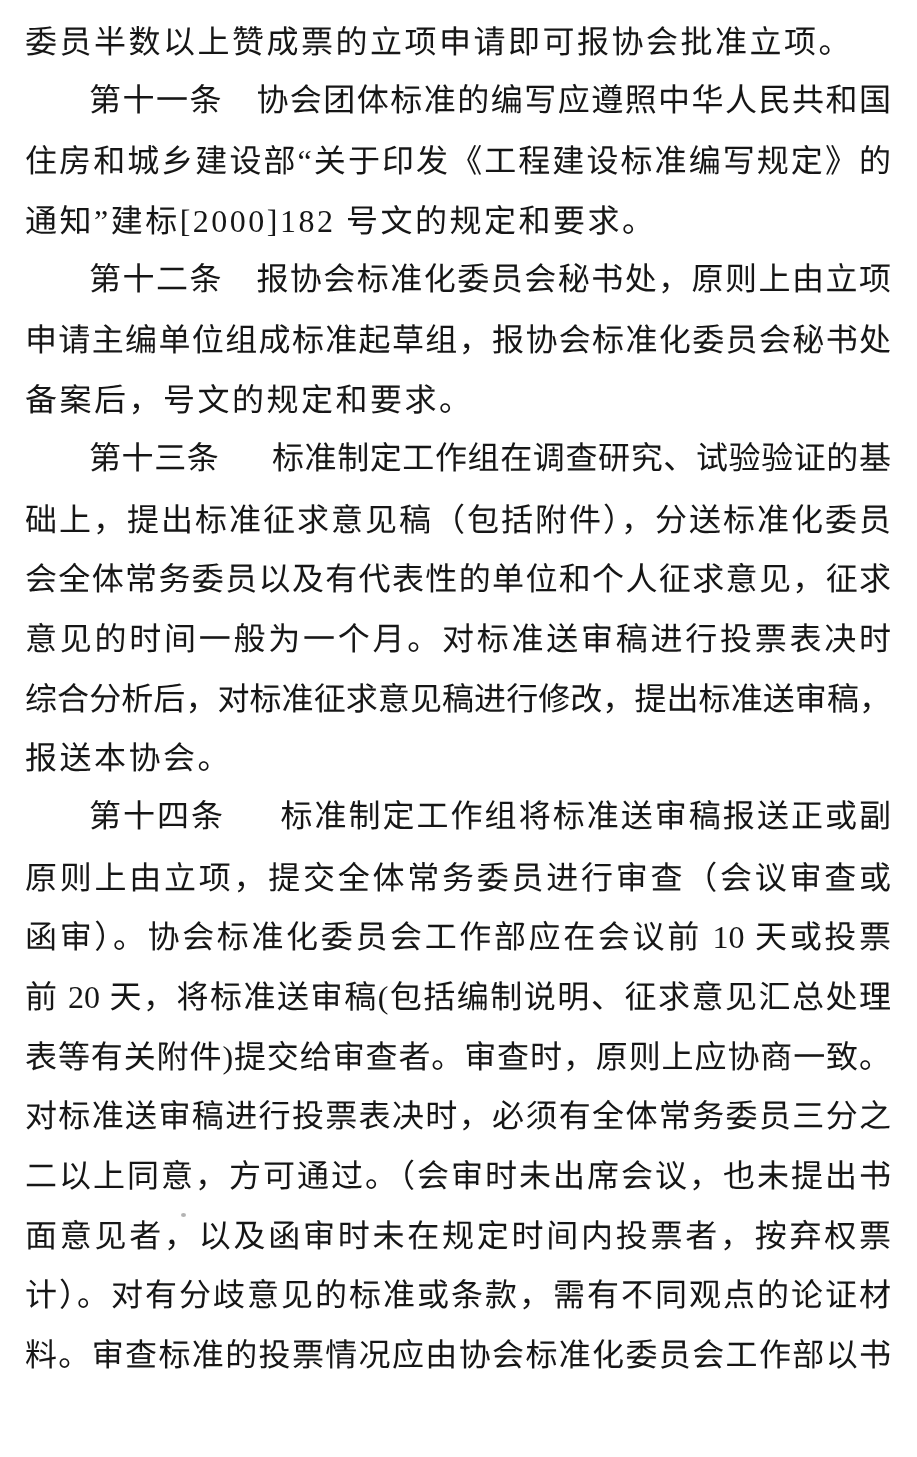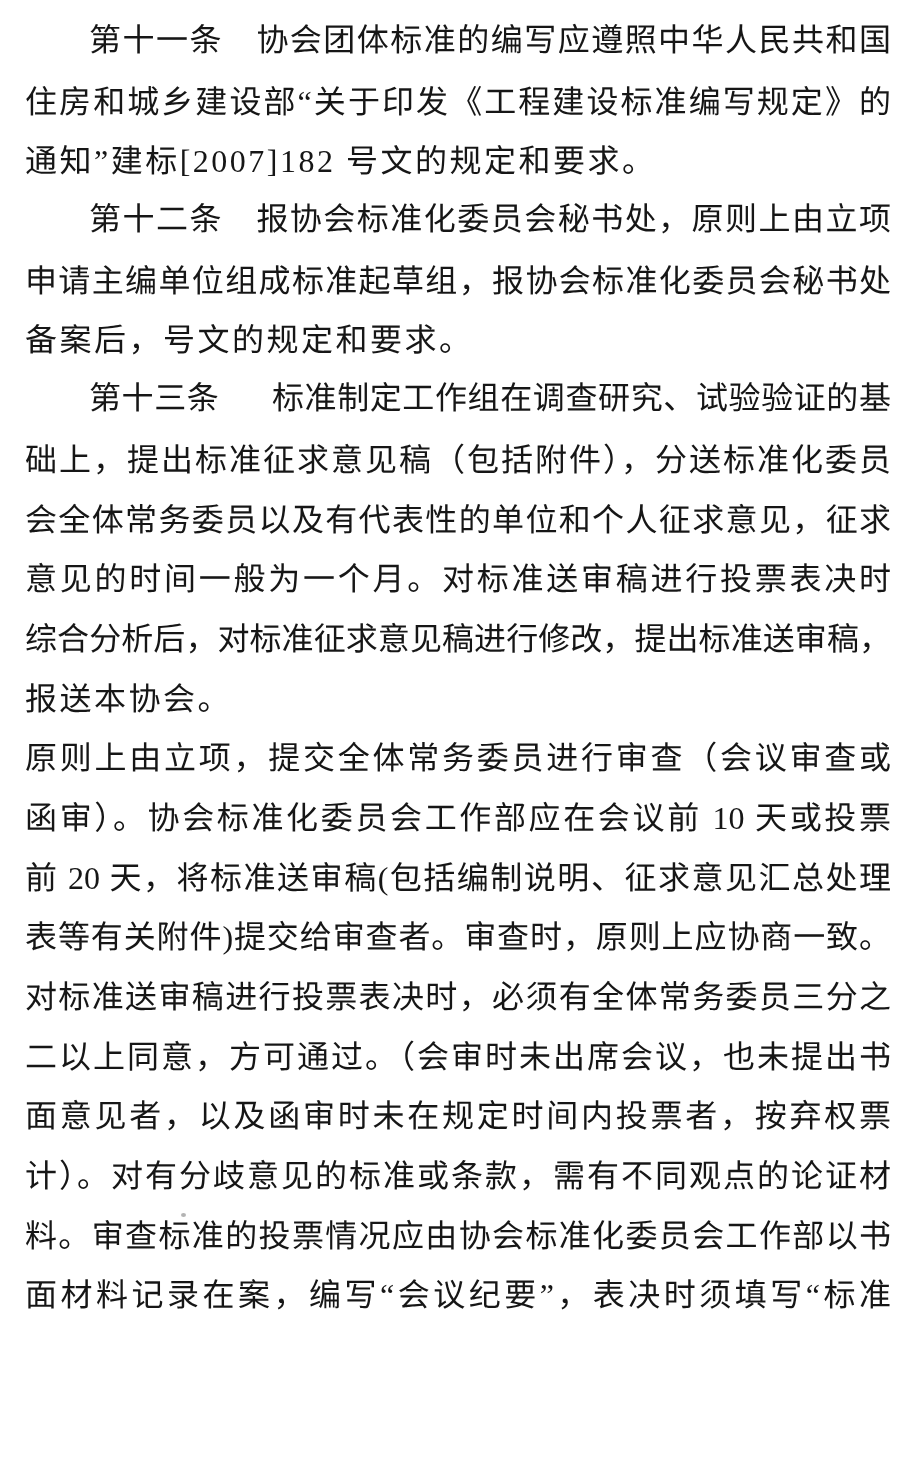--- a/index.html
+++ b/index.html
@@ -49,37 +49,38 @@
     background: #8a8a8a;
     border-radius: 50%;
     opacity: 0.65;
   }
 </style>
 </head>
 <body>
 
 <div class="page">
   <div class="text-block">
+    <div class="line para-end">委员半数以上赞成票的立项申请即可报协会批准立项。</div>
     <div class="line indent">第十一条　协会团体标准的编写应遵照中华人民共和国</div>
     <div class="line">住房和城乡建设部“关于印发《工程建设标准编写规定》的</div>
-    <div class="line para-end">通知”建标[2007]182 号文的规定和要求。</div>
+    <div class="line para-end">通知”建标[2000]182 号文的规定和要求。</div>
     <div class="line indent">第十二条　报协会标准化委员会秘书处，原则上由立项</div>
     <div class="line">申请主编单位组成标准起草组，报协会标准化委员会秘书处</div>
     <div class="line para-end">备案后，号文的规定和要求。</div>
     <div class="line indent">第十三条　 标准制定工作组在调查研究、试验验证的基</div>
     <div class="line">础上，提出标准征求意见稿（包括附件），分送标准化委员</div>
     <div class="line">会全体常务委员以及有代表性的单位和个人征求意见，征求</div>
     <div class="line">意见的时间一般为一个月。对标准送审稿进行投票表决时</div>
     <div class="line">综合分析后，对标准征求意见稿进行修改，提出标准送审稿，</div>
     <div class="line para-end">报送本协会。</div>
+    <div class="line indent">第十四条　 标准制定工作组将标准送审稿报送正或副</div>
     <div class="line">原则上由立项，提交全体常务委员进行审查（会议审查或</div>
     <div class="line">函审）。协会标准化委员会工作部应在会议前 10 天或投票</div>
     <div class="line">前 20 天，将标准送审稿(包括编制说明、征求意见汇总处理</div>
     <div class="line">表等有关附件)提交给审查者。审查时，原则上应协商一致。</div>
     <div class="line">对标准送审稿进行投票表决时，必须有全体常务委员三分之</div>
     <div class="line">二以上同意，方可通过。（会审时未出席会议，也未提出书</div>
     <div class="line">面意见者，以及函审时未在规定时间内投票者，按弃权票</div>
     <div class="line">计）。对有分歧意见的标准或条款，需有不同观点的论证材</div>
     <div class="line">料。审查标准的投票情况应由协会标准化委员会工作部以书</div>
-    <div class="line">面材料记录在案，编写“会议纪要”，表决时须填写“标准</div>
   </div>
   <div class="speck"></div>
 </div>
 
 </body></html>

